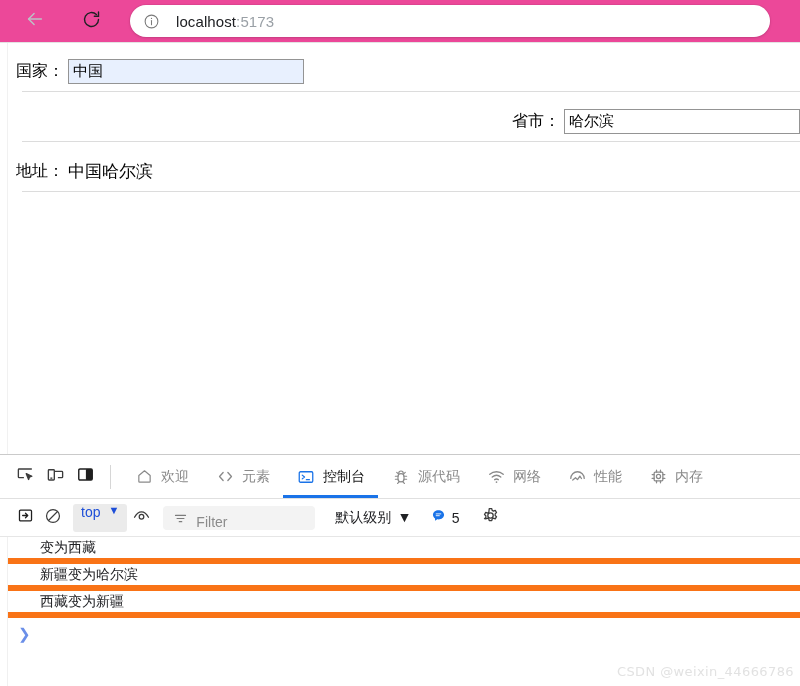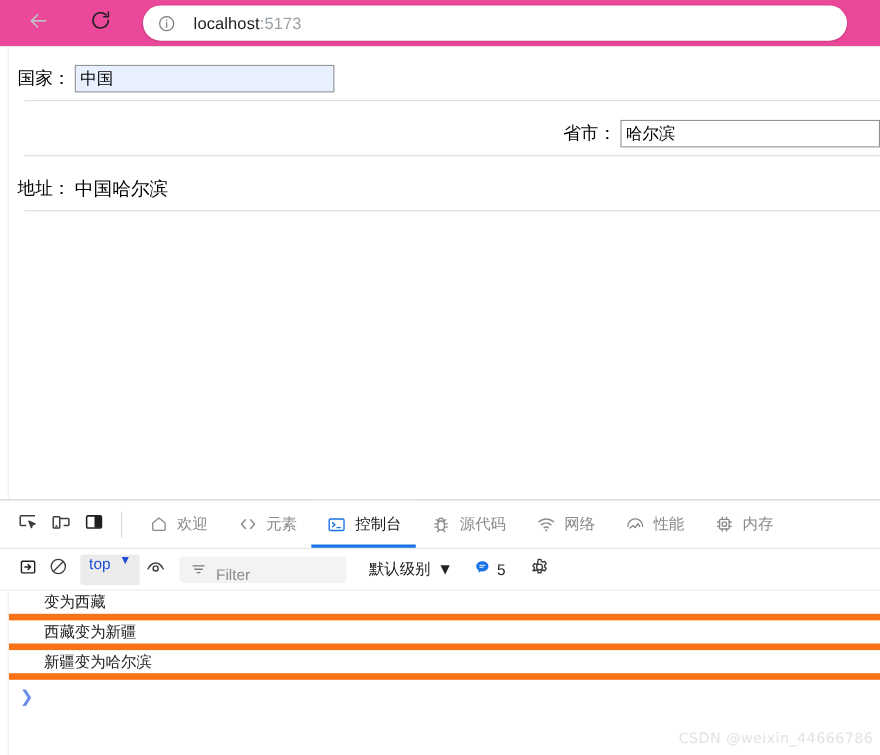--- a/index.html
+++ b/index.html
@@ -527,20 +527,20 @@
           <path d="M12 8.6a3.4 3.4 0 1 0 0 6.8 3.4 3.4 0 0 0 0-6.8z"></path>
           <path d="M10.4 3.2h3.2l.5 2.3 1.7.9 2.2-.9 1.6 2.8-1.7 1.6v2l1.7 1.6-1.6 2.8-2.2-.9-1.7.9-.5 2.3h-3.2l-.5-2.3-1.7-.9-2.2.9L4.4 16l1.7-1.6v-2L4.4 10.8 6 8l2.2.9 1.7-.9z"></path>
         </svg>
       </span>
     </div>
   </div>
 
   <div class="console-body">
     <div class="console-left-rail"></div>
     <div class="log-row">变为西藏</div>
+    <div class="log-row">新疆变为哈尔滨</div>
     <div class="log-row">西藏变为新疆</div>
-    <div class="log-row">新疆变为哈尔滨</div>
     <div class="prompt-row">
       <span class="prompt-chevron">❯</span>
     </div>
     <div class="watermark">CSDN @weixin_44666786</div>
   </div>
 </div>
 
 </body></html>

